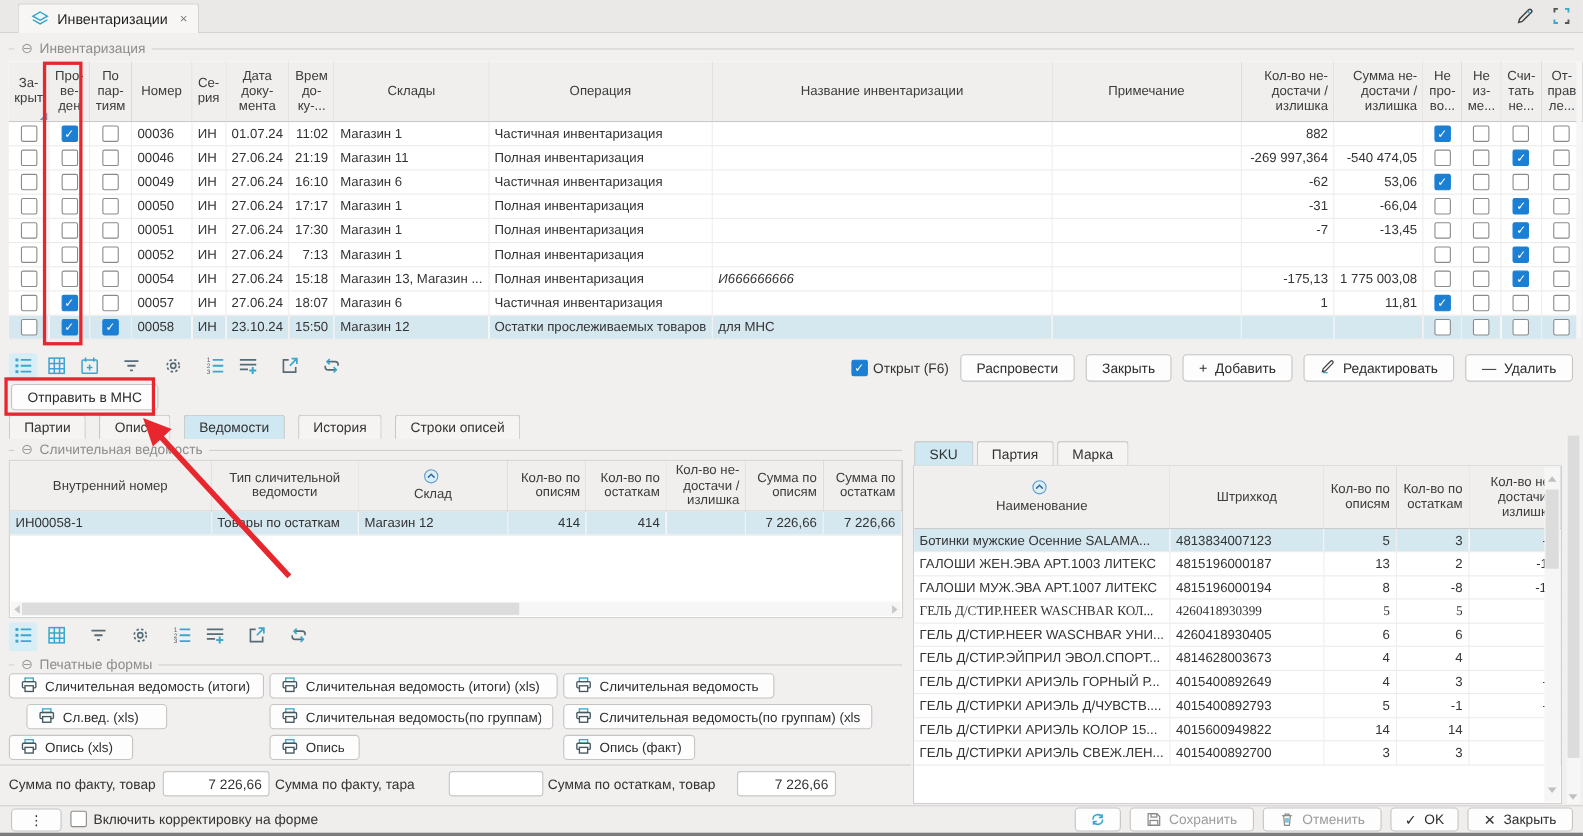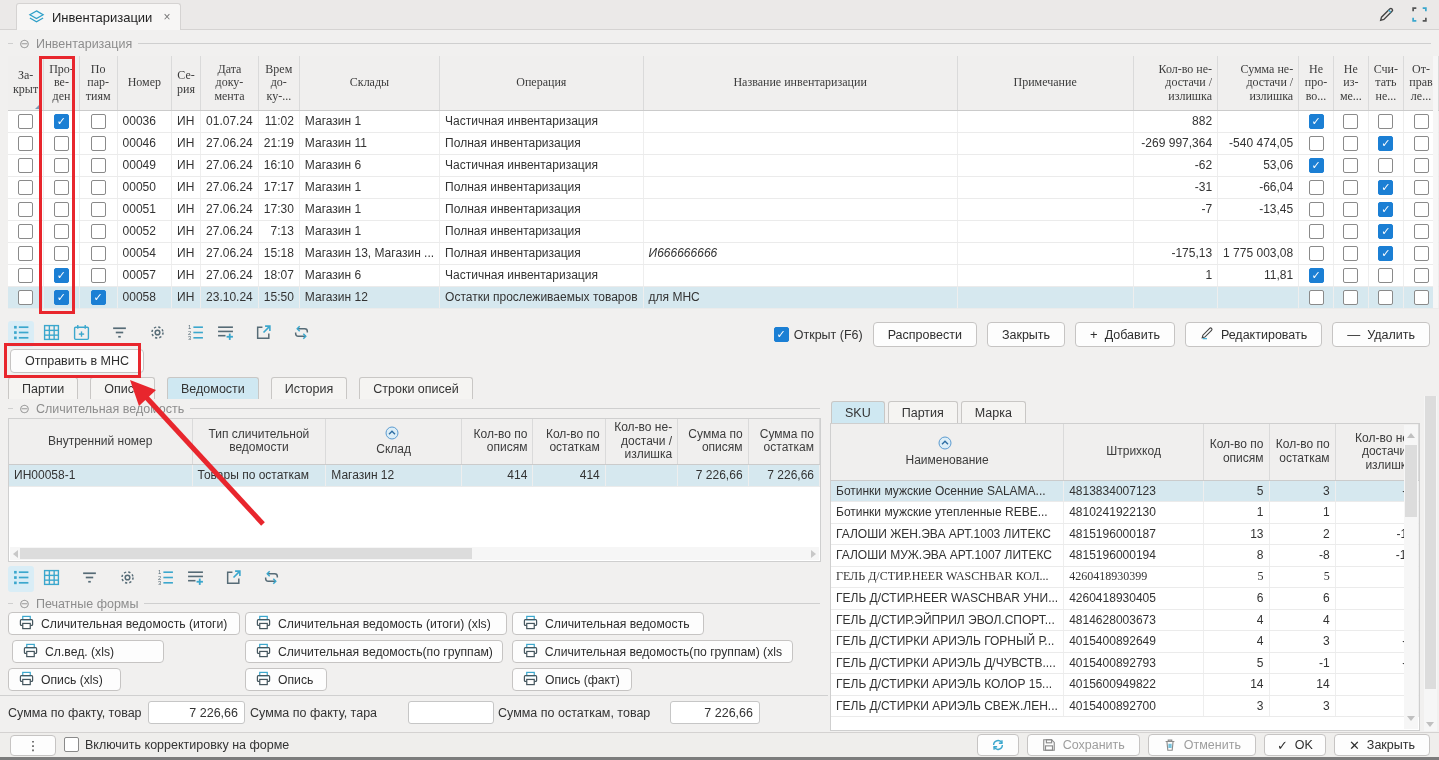--- a/index.html
+++ b/index.html
@@ -143,21 +143,21 @@
         <col style="width: 338px;">
         <col style="width: 190px;">
         <col style="width: 85px;">
         <col style="width: 68px;">
         <col style="width: 35px;">
         <col style="width: 35px;">
         <col style="width: 35px;">
         <col style="width: 35px;">
       </colgroup>
       <thead>
-        <tr style="height: 54px; font-family: Liberation Serif, serif;">
+        <tr style="height: 54px;">
           <th class="al-c">
             <div>За-</div>
             <div>крыт</div>
             <span class="corner"></span>
           </th>
           <th class="al-c">
             <div>Про-</div>
             <div>ве-</div>
             <div>ден</div>
           </th>
@@ -718,21 +718,21 @@
       <span>Сличительная ведомость (итоги) (xls)</span>
     </button>
     <button class="pbtn" style="left: 512px; top: 0px; width: 192px;">
       <span><svg viewBox="0 0 16 16" fill="none" stroke-width="1.3">
           <rect x="4" y="1.5" width="8" height="3.5" stroke="#3ba7cd"></rect>
           <rect x="1.5" y="5" width="13" height="6" rx="1" stroke="#45565e"></rect>
           <rect x="4" y="9" width="8" height="5.5" fill="#fff" stroke="#45565e"></rect>
         </svg></span>
       <span>Сличительная ведомость</span>
     </button>
-    <button class="pbtn" style="left: 12px; top: 28px; width: 152px;">
+    <button class="pbtn" style="left: 24px; top: 28px; width: 128px;">
       <span><svg viewBox="0 0 16 16" fill="none" stroke-width="1.3">
           <rect x="4" y="1.5" width="8" height="3.5" stroke="#3ba7cd"></rect>
           <rect x="1.5" y="5" width="13" height="6" rx="1" stroke="#45565e"></rect>
           <rect x="4" y="9" width="8" height="5.5" fill="#fff" stroke="#45565e"></rect>
         </svg></span>
       <span>Сл.вед. (xls)</span>
     </button>
     <button class="pbtn" style="left: 245px; top: 28px; width: 258px;">
       <span><svg viewBox="0 0 16 16" fill="none" stroke-width="1.3">
           <rect x="4" y="1.5" width="8" height="3.5" stroke="#3ba7cd"></rect>
@@ -826,27 +826,20 @@
             </th>
           </tr>
         </thead>
         <tbody>
           <tr class="sel" style="height: 21.5px;">
             <td>Ботинки мужские Осенние SALAMA...</td>
             <td>4813834007123</td>
             <td class="al-r">5</td>
             <td class="al-r">3</td>
             <td class="al-r">-2</td>
-          </tr>
-          <tr style="height: 21.5px;">
-            <td>Ботинки мужские утепленные REBE...</td>
-            <td>4810241922130</td>
-            <td class="al-r">1</td>
-            <td class="al-r">1</td>
-            <td class="al-r"></td>
           </tr>
           <tr style="height: 21.5px;">
             <td>ГАЛОШИ ЖЕН.ЭВА АРТ.1003 ЛИТЕКС</td>
             <td>4815196000187</td>
             <td class="al-r">13</td>
             <td class="al-r">2</td>
             <td class="al-r">-11</td>
           </tr>
           <tr style="height: 21.5px;">
             <td>ГАЛОШИ МУЖ.ЭВА АРТ.1007 ЛИТЕКС</td>

